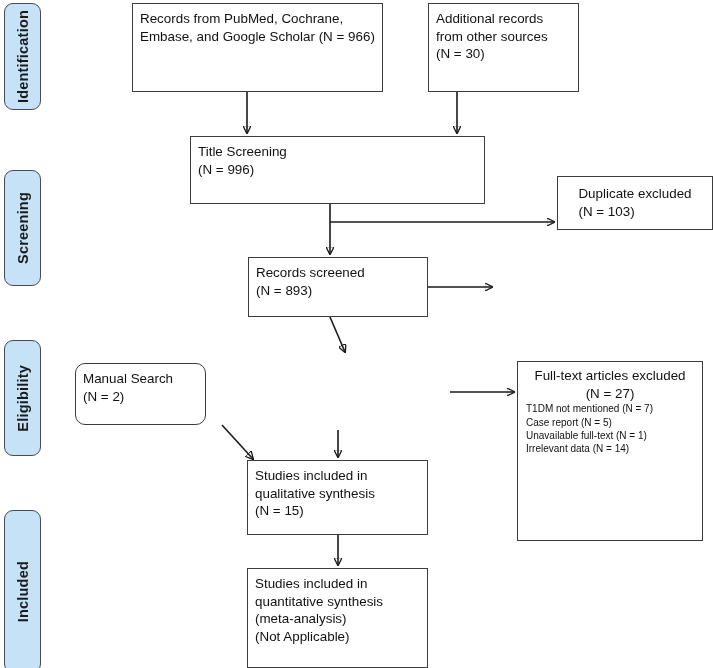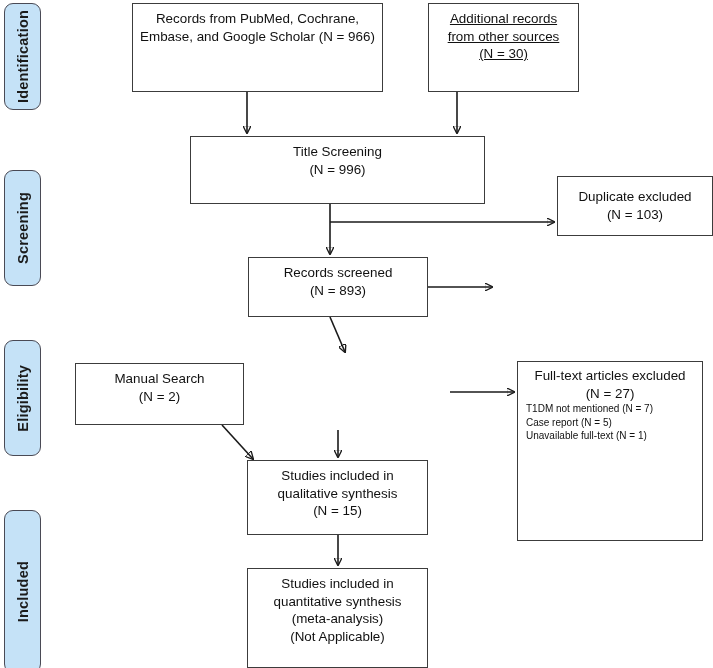--- a/index.html
+++ b/index.html
@@ -45,21 +45,20 @@
     background: #ffffff;
     border: 1.4px solid #3c3c3c;
     box-sizing: border-box;
     font-size: 13.4px;
     color: #111111;
     line-height: 1.32;
   }
   .flow-box .box-text {
     display: block;
     padding: 6px 7px 0 7px;
-    text-align: center;
     white-space: pre-line;
   }
   .flow-box.v-center .box-text {
     padding-top: 0;
   }
   .flow-box.v-center {
     display: flex;
     align-items: center;
     justify-content: center;
   }
@@ -142,55 +141,56 @@
     <path d="M 222 425 L 253 459" marker-end="url(#arrowhead)"></path>
 
     <path d="M 338 535 L 338 565" marker-end="url(#arrowhead)"></path>
   </svg>
 
   <div class="flow-box" style="left:132px; top:3px; width:251px; height:89px;">
     <span class="box-text">Records from PubMed, Cochrane,
 Embase, and Google Scholar (N = 966)</span>
   </div>
 
-  <div class="flow-box" style="left:428px; top:3px; width:151px; height:89px;text-decoration:underline;">
+  <div class="flow-box" style="left:428px; top:3px; width:151px; height:89px;">
     <span class="box-text">Additional records
 from other sources
 (N = 30)</span>
   </div>
 
   <div class="flow-box" style="left:190px; top:136px; width:295px; height:68px;">
     <span class="box-text">Title Screening
 (N = 996)</span>
   </div>
 
-  <div class="flow-box v-center" style="left:557px; top:176px; width:156px; height:60px;">
+  <div class="flow-box v-center" style="left:557px; top:176px; width:156px; height:54px;">
     <span class="box-text">Duplicate excluded
 (N = 103)</span>
   </div>
 
   <div class="flow-box" style="left:248px; top:257px; width:180px; height:60px;">
     <span class="box-text">Records screened
 (N = 893)</span>
   </div>
 
 
-  <div class="flow-box" style="left:75px; top:363px; width:169px; height:62px;">
+  <div class="flow-box" style="left:75px; top:363px; width:131px; height:62px;border-radius:10px;">
     <span class="box-text">Manual Search
 (N = 2)</span>
   </div>
 
 
   <div class="flow-box" style="left:517px; top:353px; width:186px; height:180px;margin-top:8px;">
     <span class="reason-head">Full-text articles excluded
 (N = 27)</span>
     <span class="reason-list">
       <span class="reason-item">T1DM not mentioned (N = 7)</span>
       <span class="reason-item">Case report (N = 5)</span>
       <span class="reason-item">Unavailable full-text (N = 1)</span>
+      <span class="reason-item">Irrelevant data (N = 14)</span>
     </span>
   </div>
 
   <div class="flow-box" style="left:247px; top:460px; width:181px; height:75px;">
     <span class="box-text">Studies included in
 qualitative synthesis
 (N = 15)</span>
   </div>
 
   <div class="flow-box" style="left:247px; top:568px; width:181px; height:100px;">

